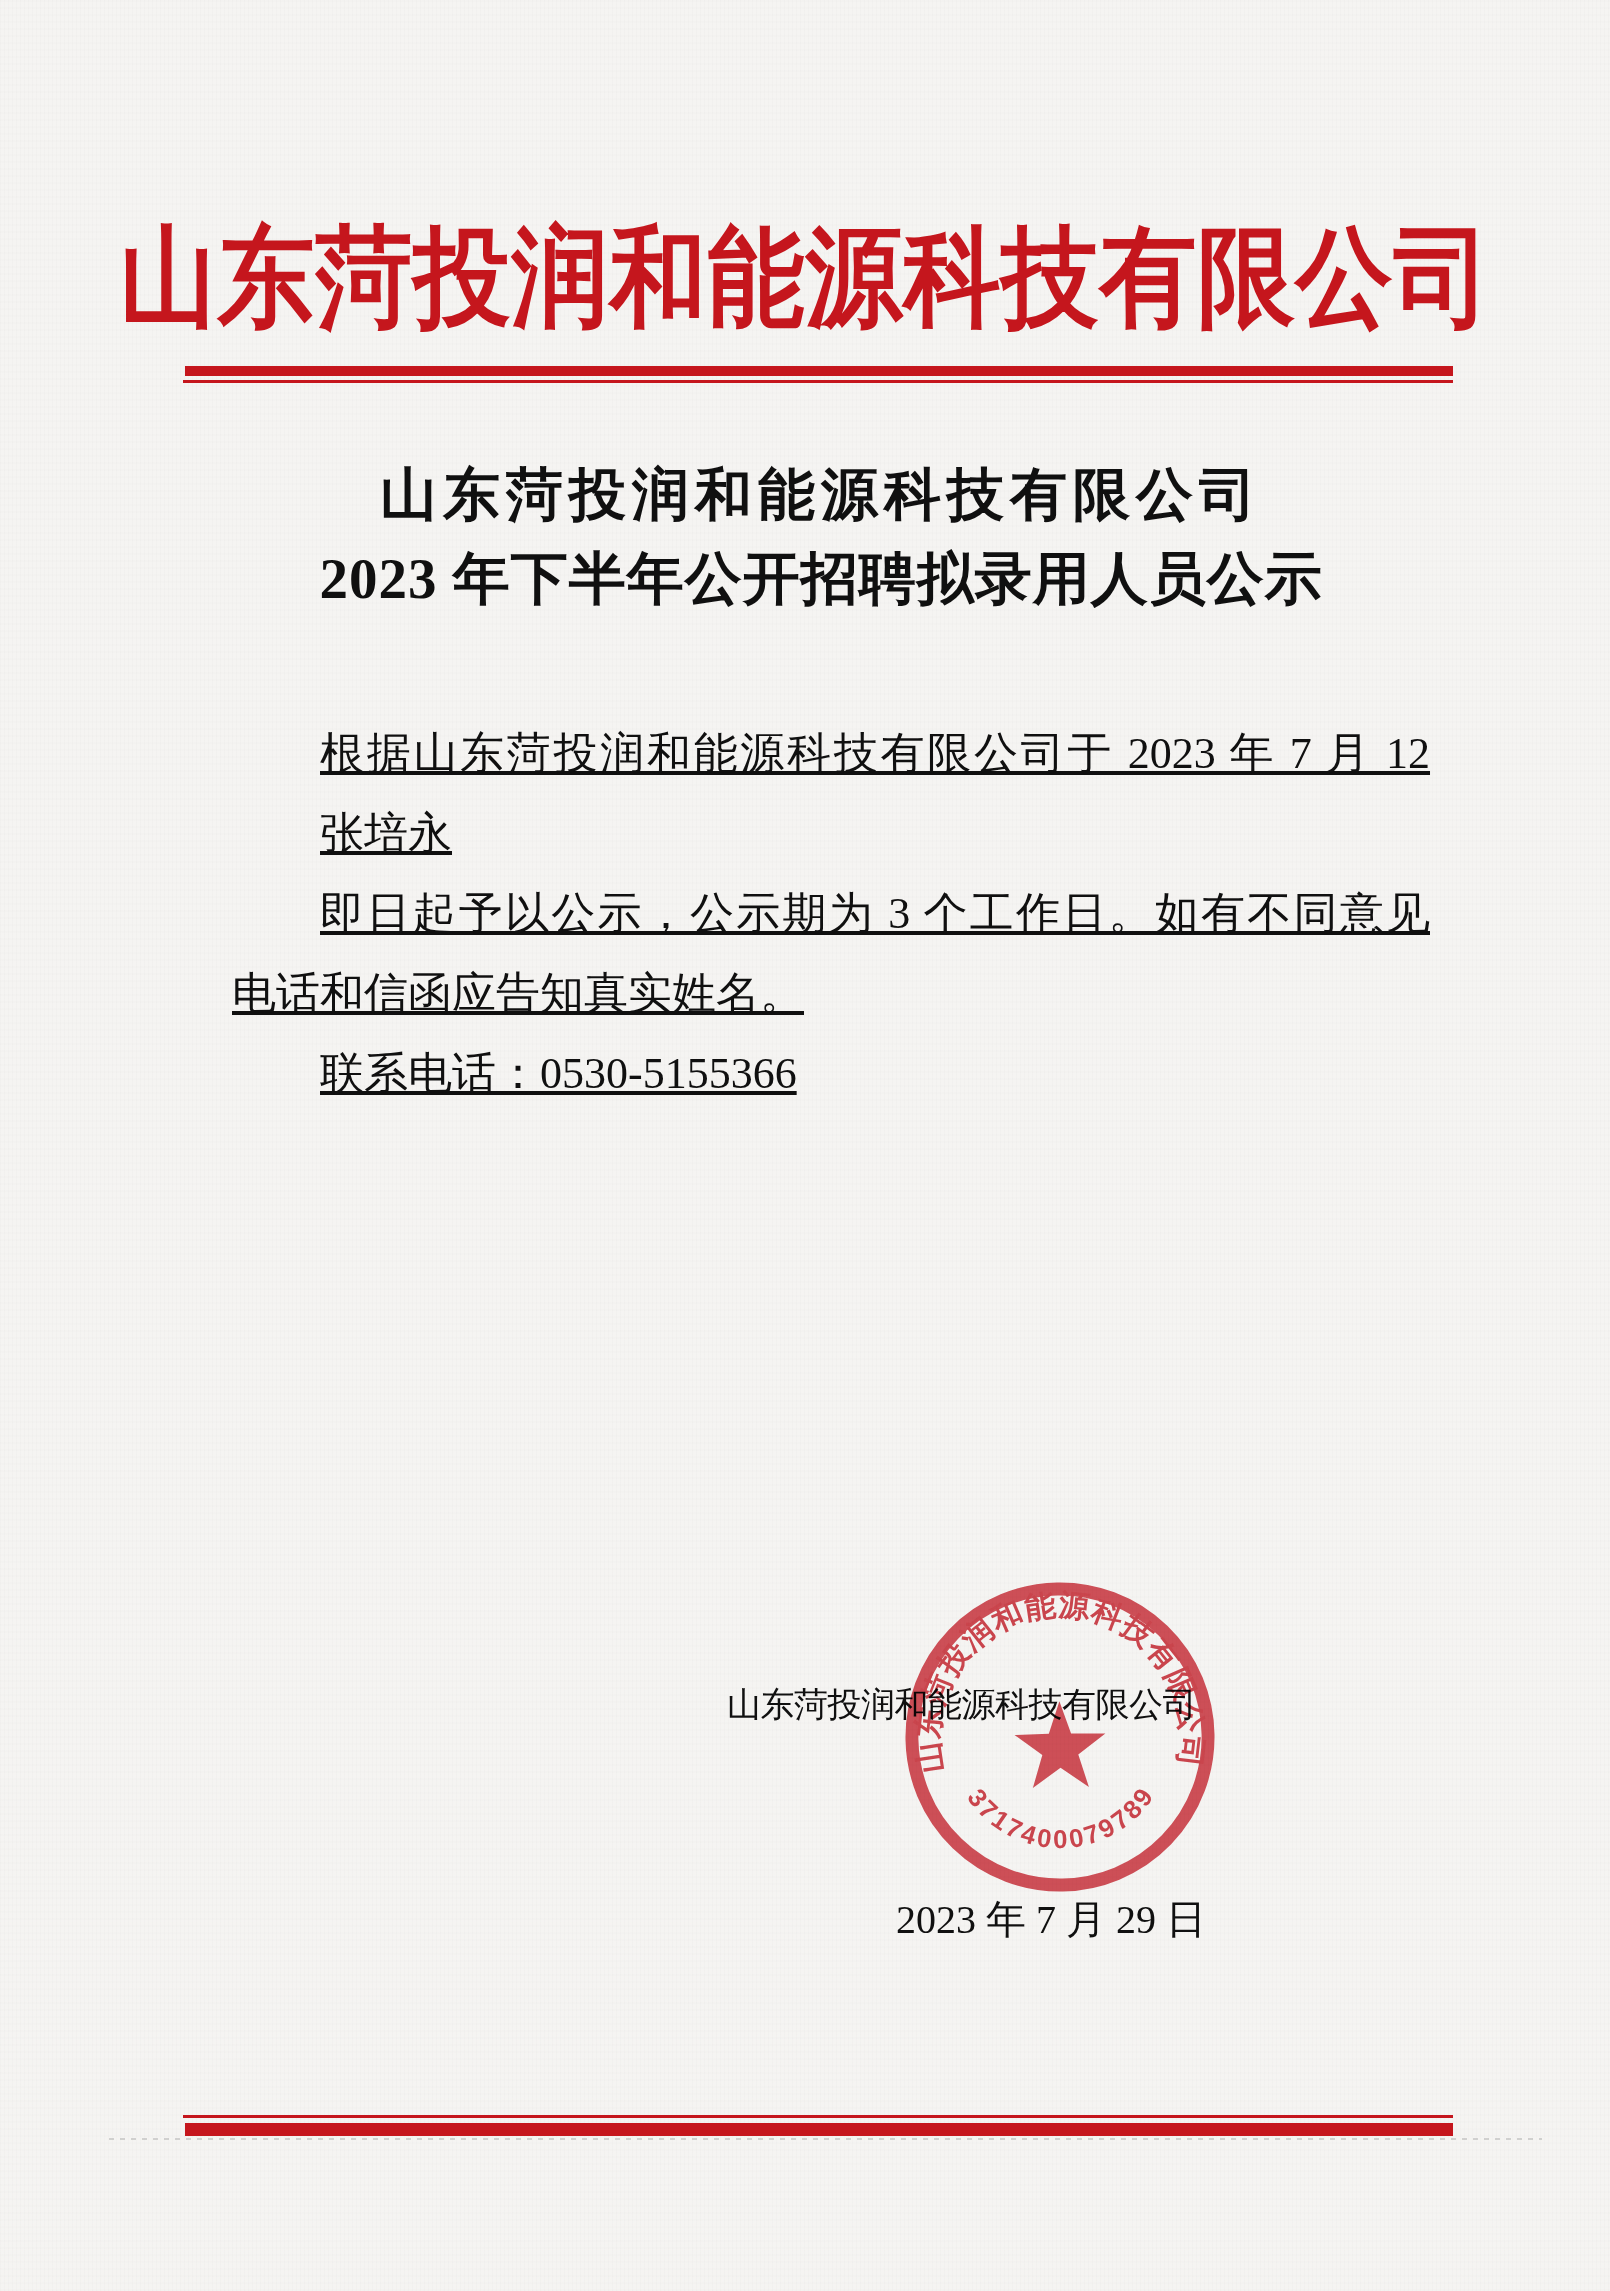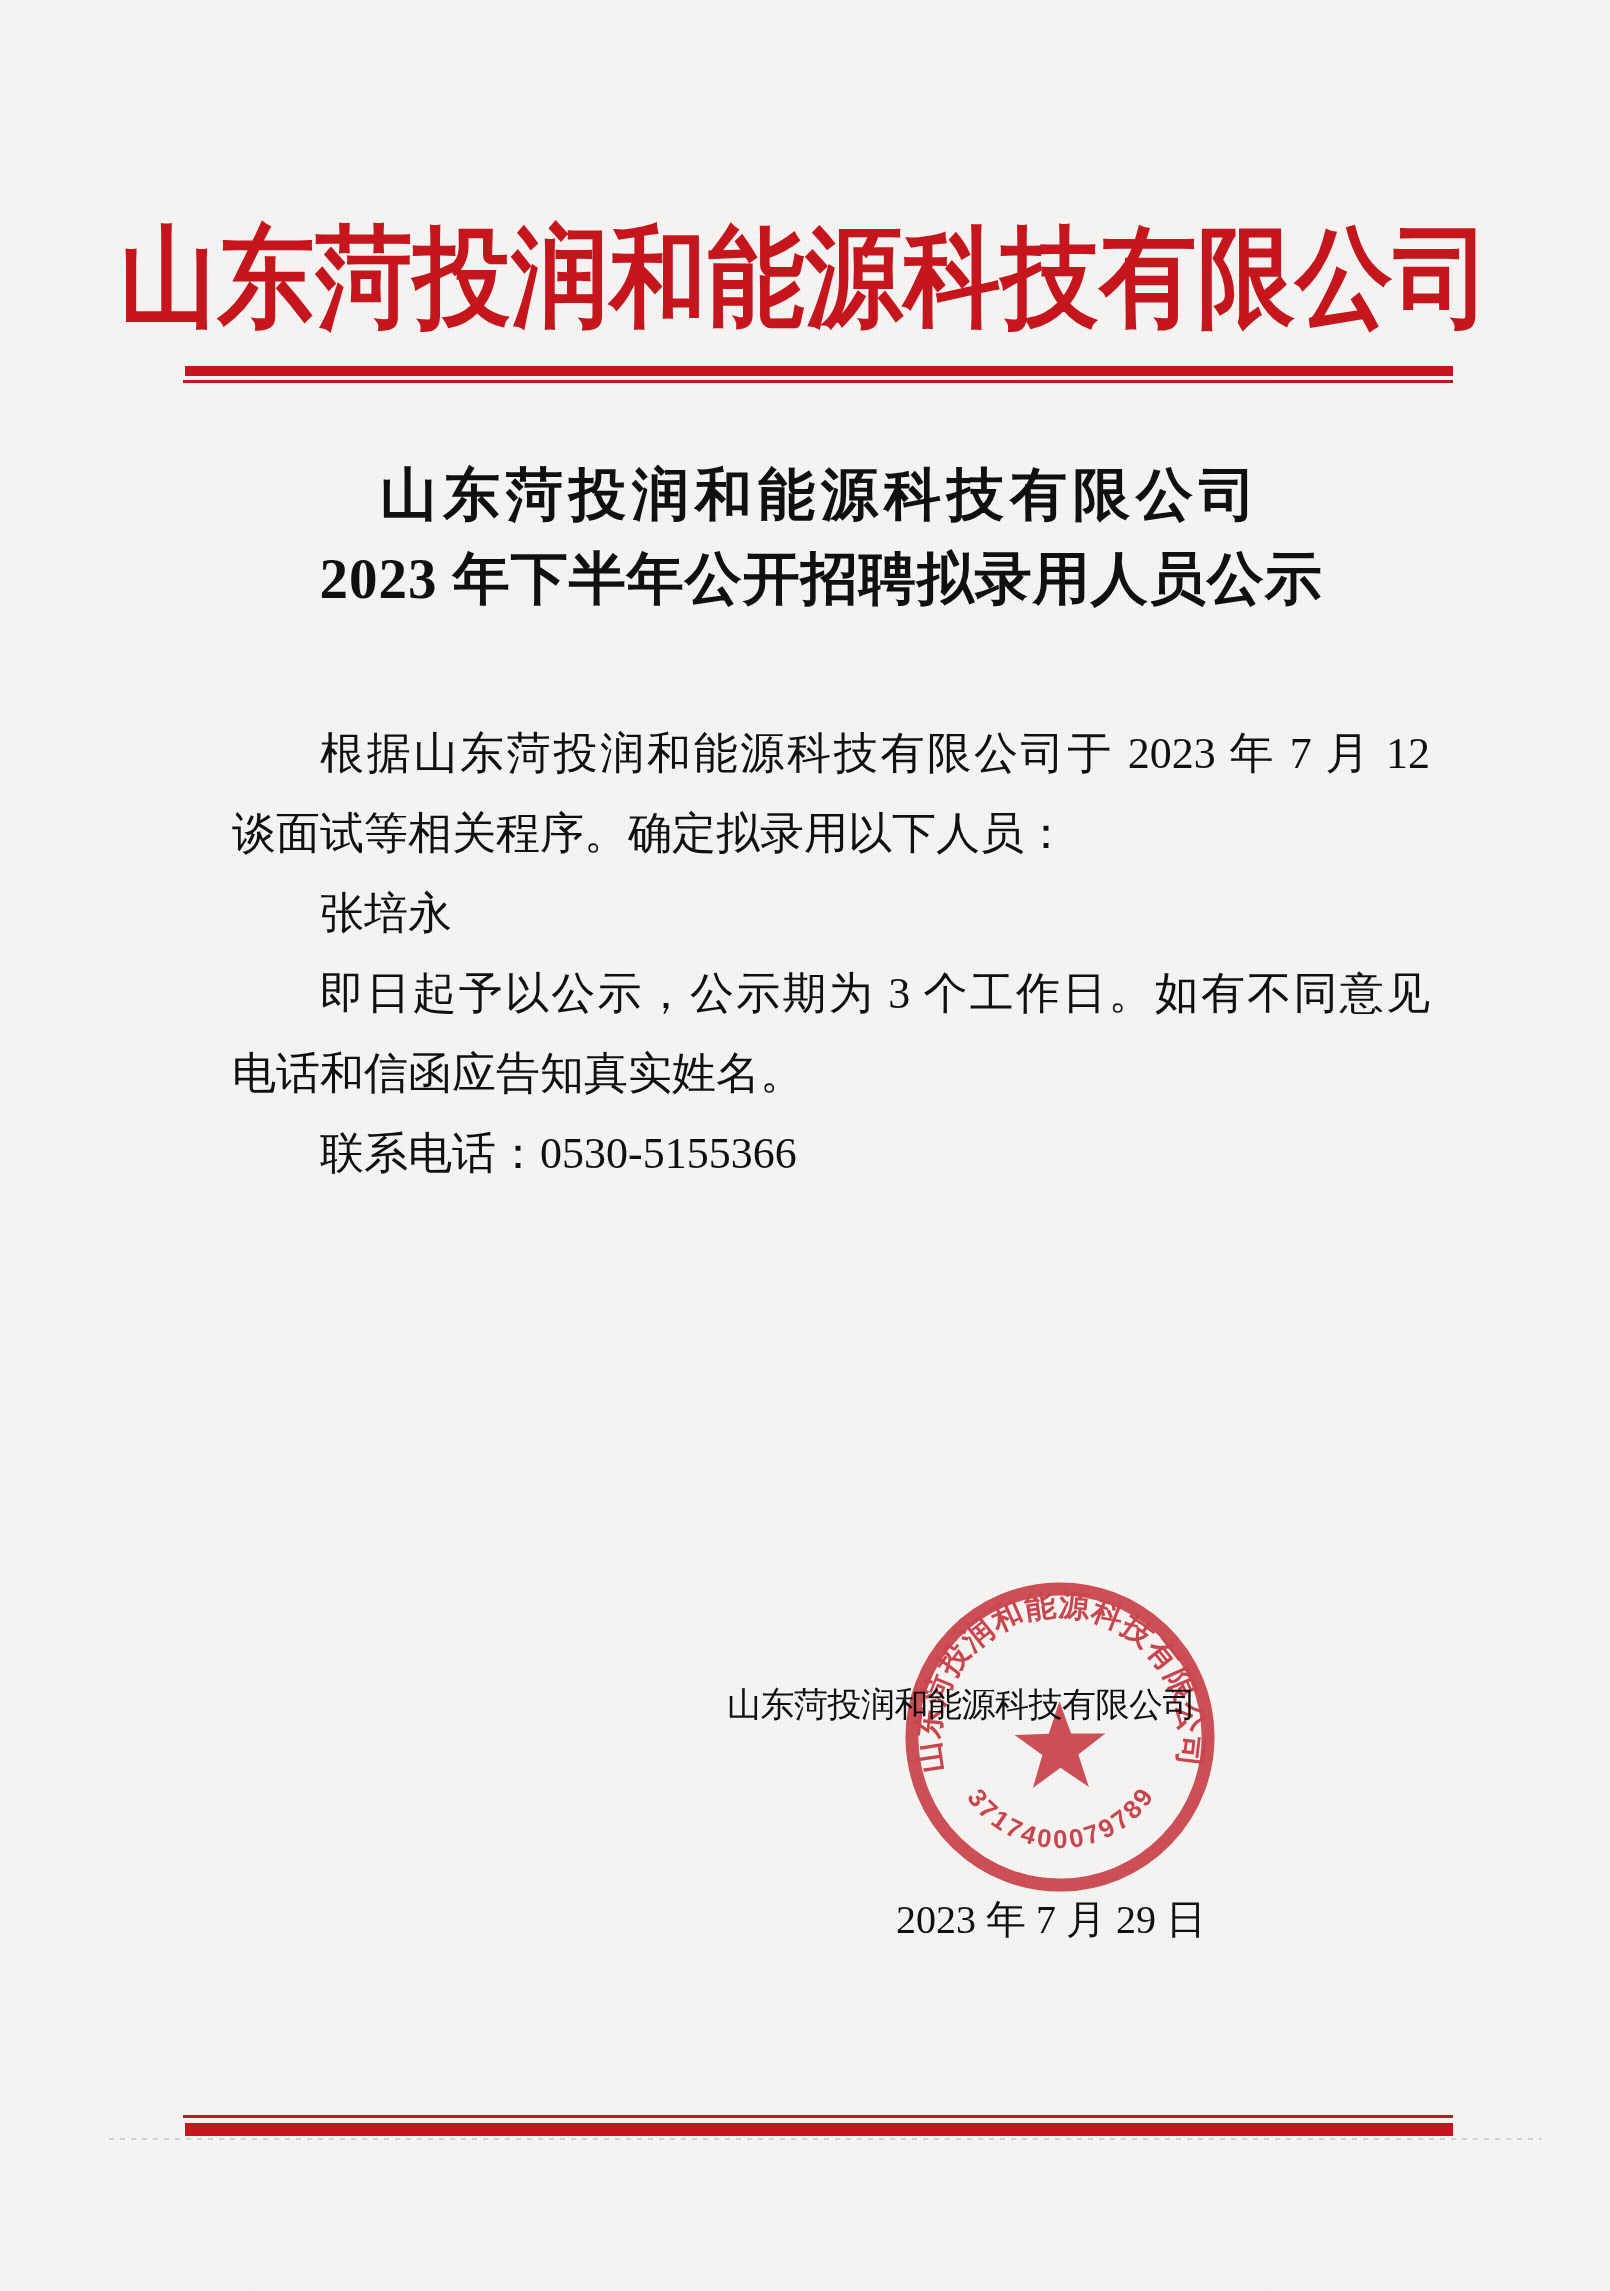--- a/index.html
+++ b/index.html
@@ -45,20 +45,21 @@
     font-weight: 700; font-size: 57px; line-height: 84px;
     color: #101010;
   }
   .doc-title .t1 { letter-spacing: 6px; }
   .doc-title .t2 { letter-spacing: 1px; }
   
   .body-block {
     position: absolute; left: 232px; top: 714px; width: 1198px;
     font-size: 44px; line-height: 80px;
     color: #101010;
+    text-decoration: underline;
   }
   .bline { text-align: justify; text-align-last: justify; text-justify: inter-character; }
   .bline.end { text-align-last: left; }
   .bline.indent { text-indent: 88px; }
   
   .sig-company {
     position: absolute; left: 727px; top: 1686px;
     font-size: 34px; letter-spacing: -0.5px; line-height: 38px;
     white-space: nowrap; color: #101010;
   }
@@ -92,21 +93,20 @@
   <div class="rule rule-thick-top"></div>
   <div class="rule rule-thin-top"></div>
 
   <div class="doc-title">
     <div class="t1">山东菏投润和能源科技有限公司</div>
     <div class="t2">2023 年下半年公开招聘拟录用人员公示</div>
   </div>
 
   <div class="body-block">
     <div class="bline indent">根据山东菏投润和能源科技有限公司于 2023 年 7 月 12</div>
-    <div class="bline end">谈面试等相关程序。确定拟录用以下人员：</div>
     <div class="bline end indent">张培永</div>
     <div class="bline indent">即日起予以公示，公示期为 3 个工作日。如有不同意见</div>
     <div class="bline end">电话和信函应告知真实姓名。</div>
     <div class="bline end indent">联系电话：0530-5155366</div>
   </div>
 
   <div class="sig-company">山东菏投润和能源科技有限公司</div>
   <div class="sig-date">2023 年 7 月 29 日</div>
 
   <svg class="seal" viewBox="-160 -160 320 320" xmlns="http://www.w3.org/2000/svg">

